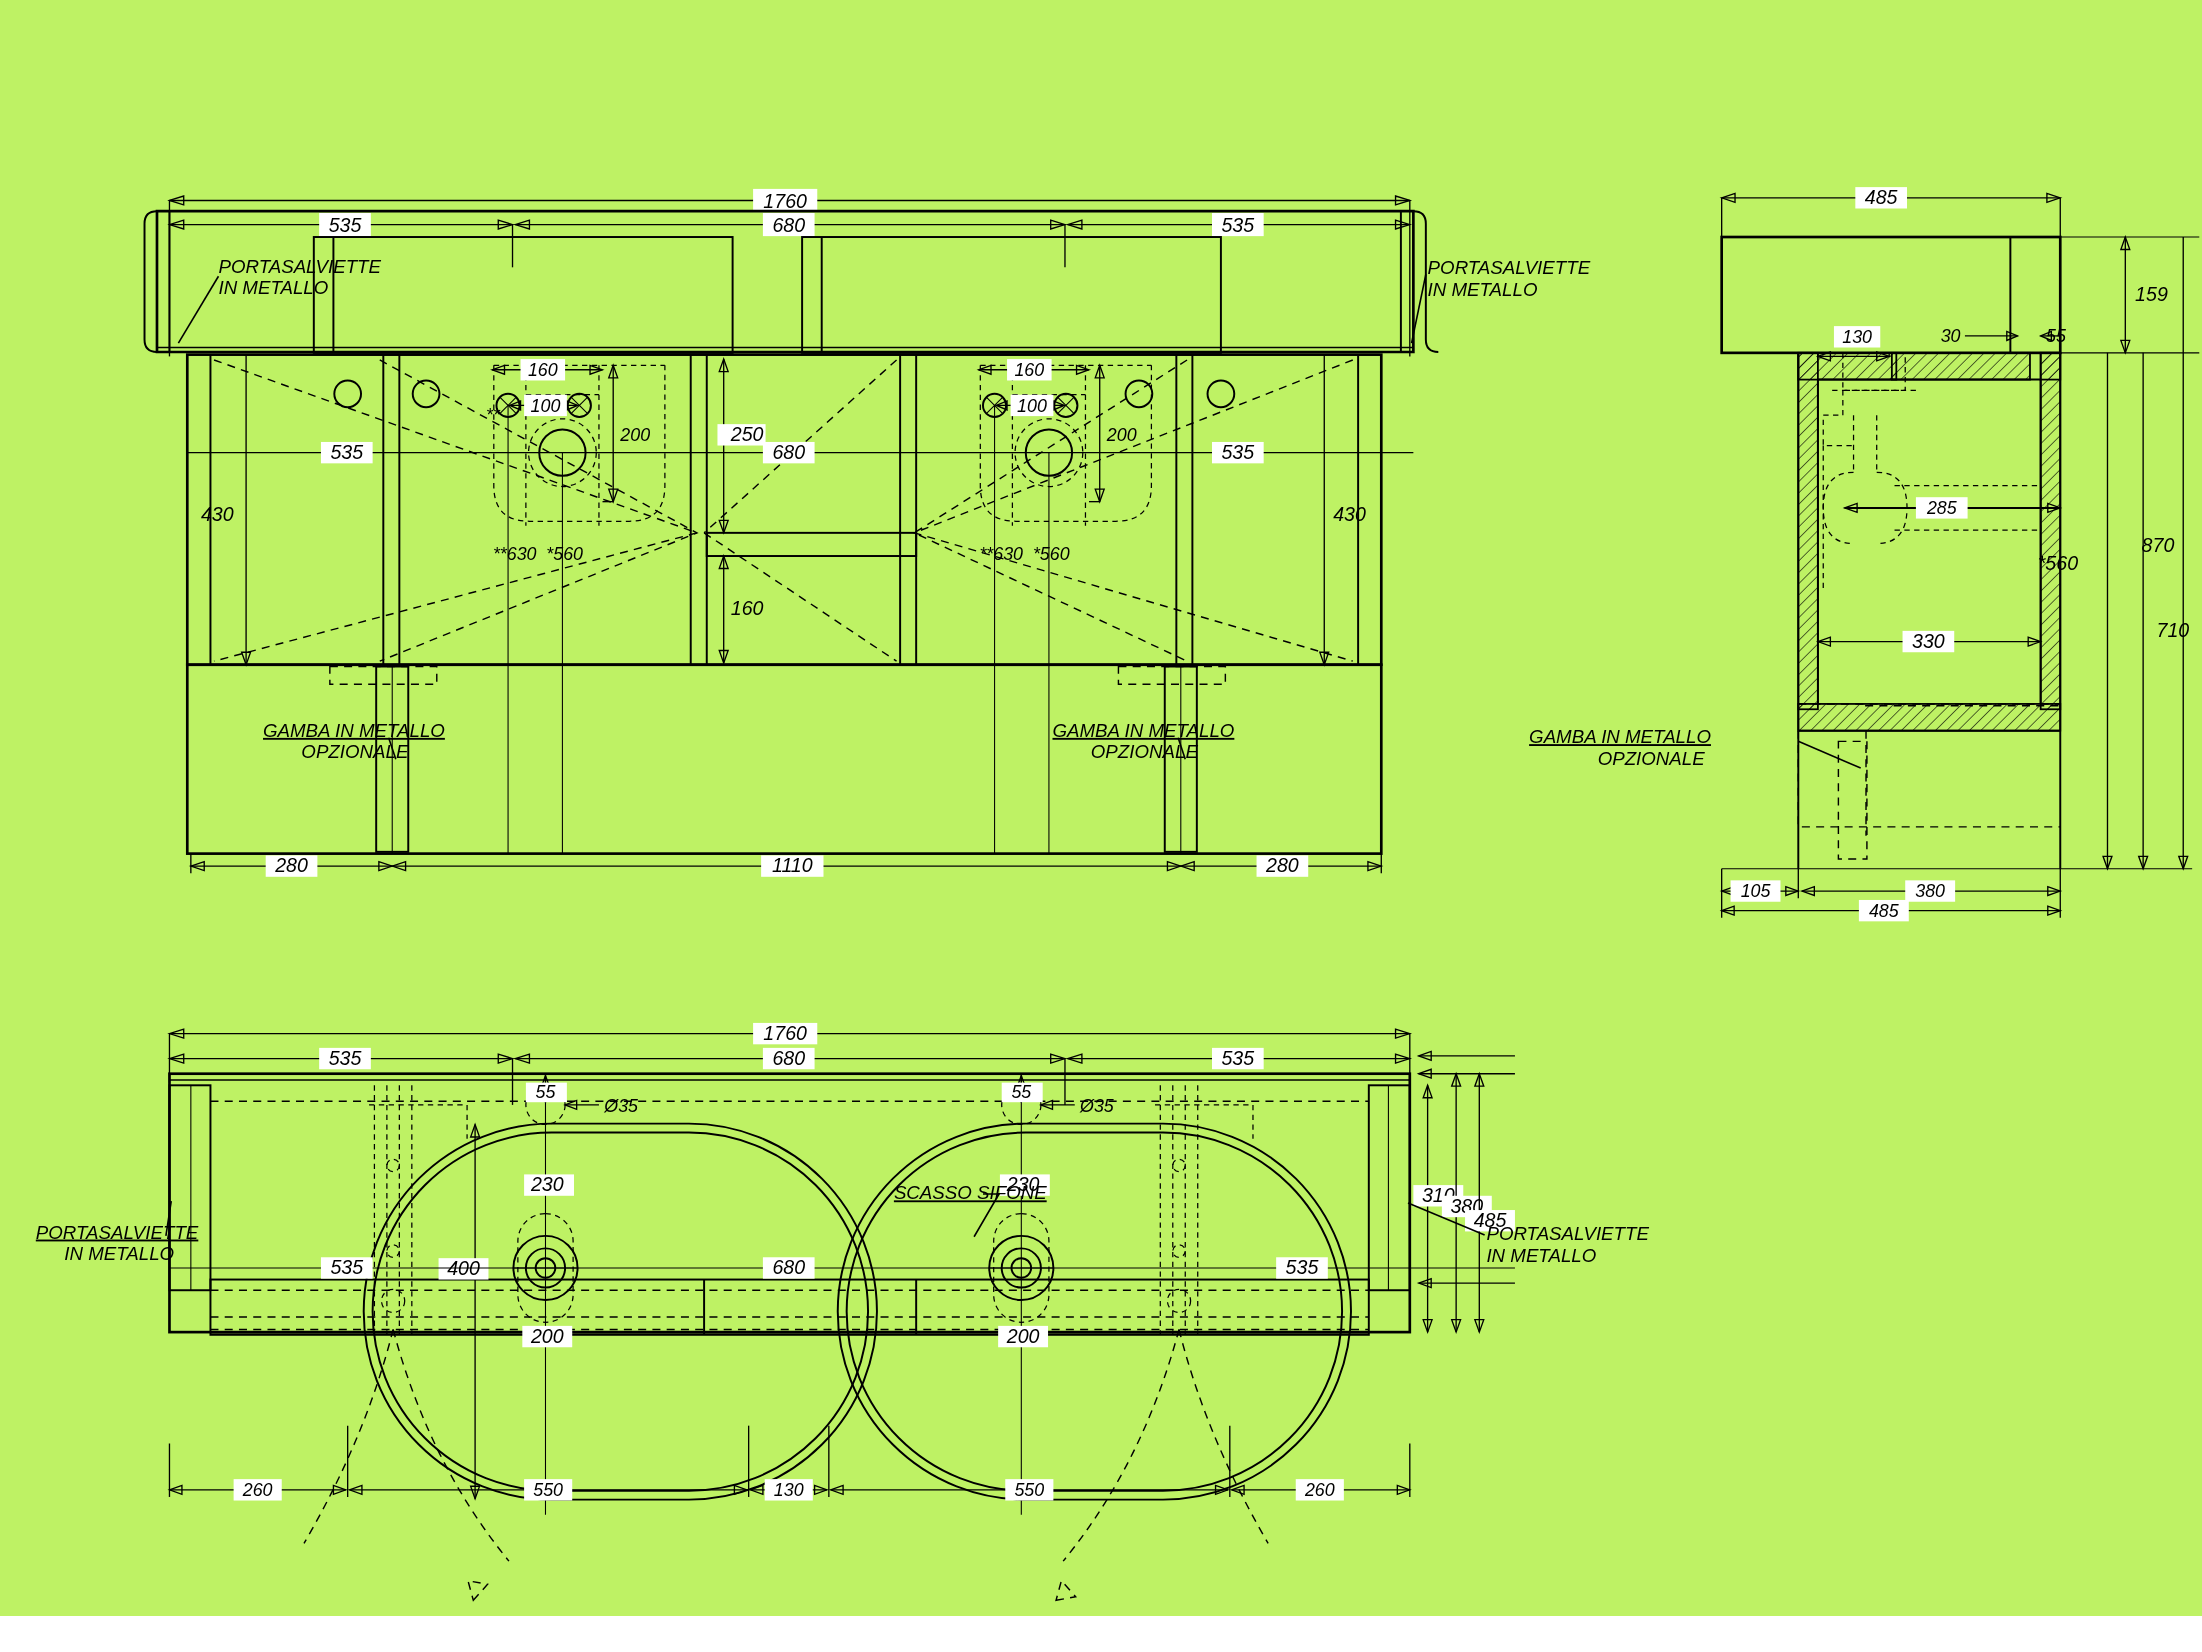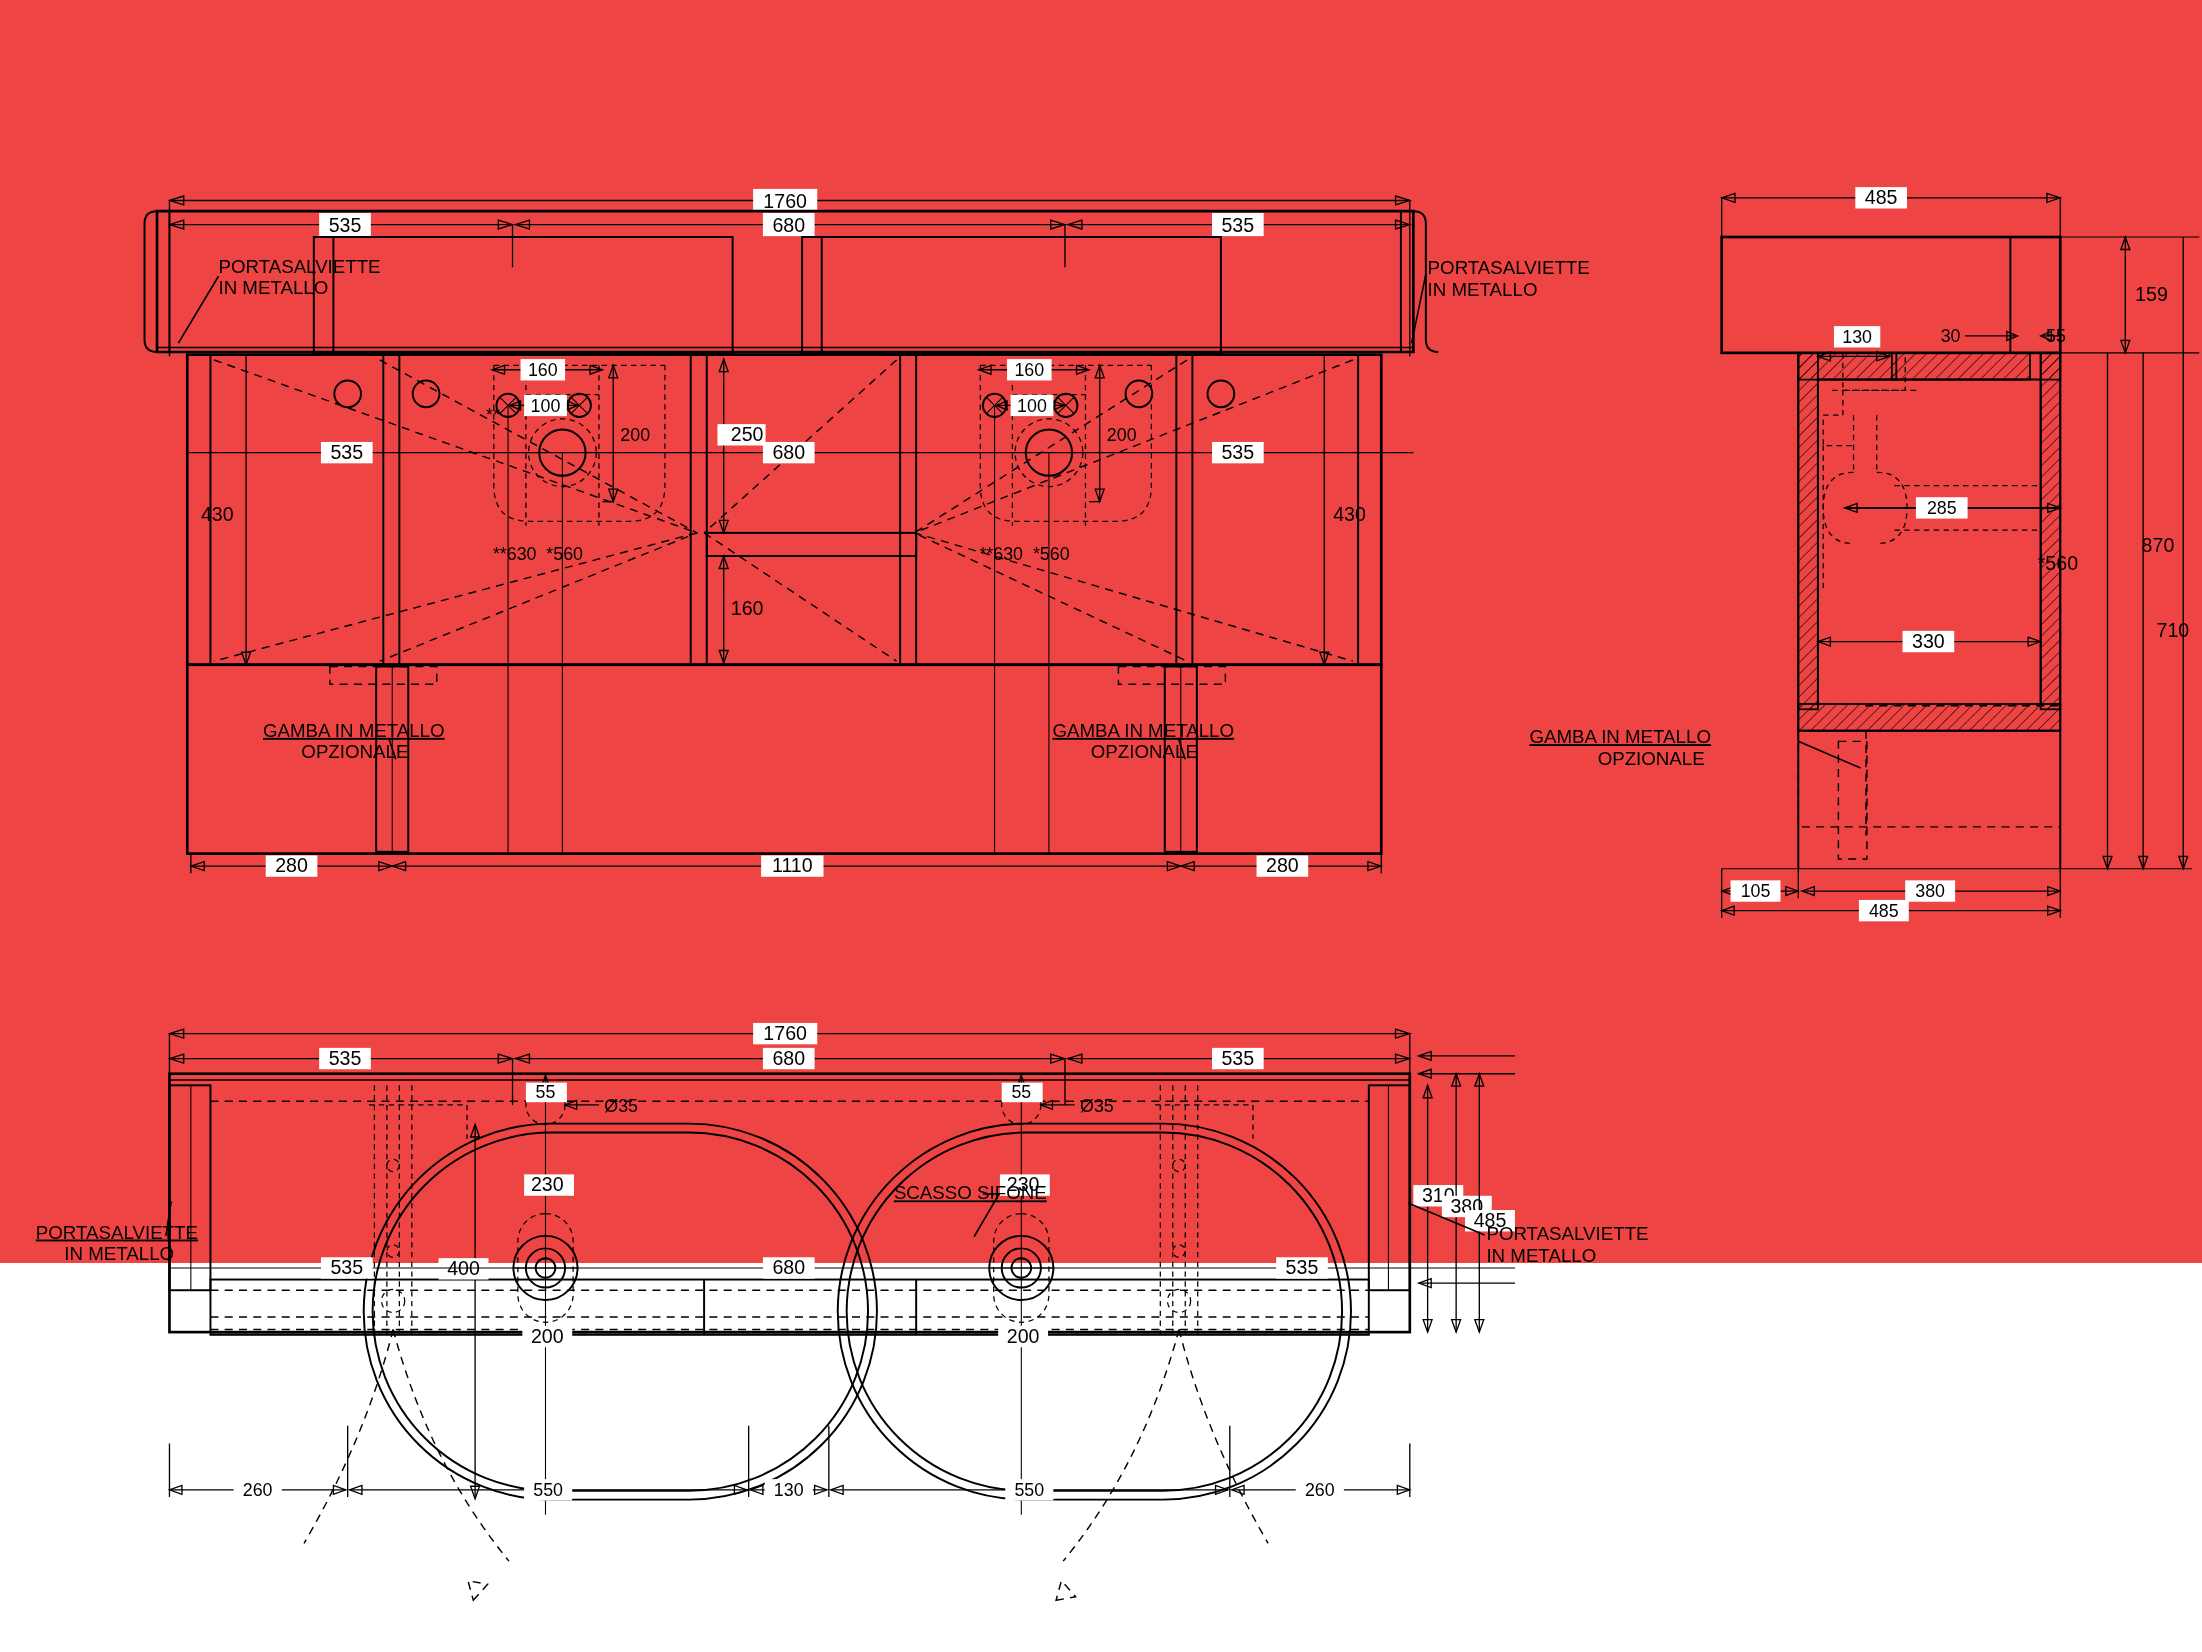--- a/index.html
+++ b/index.html
@@ -9,22 +9,23 @@
   }
   body {
     font-family: "Liberation Sans", sans-serif;
     width: 2203px;
     height: 1652px;
     overflow: hidden;
   }
   #sheet {
     position: relative;
     width: 2203px;
-    height: 1263px;
-    background: #ef4444;
+    height: 1616px;
+    background: #bef264;
+    font-style: italic;
   }
   svg.drawing {
     position: absolute;
     top: 0;
     left: 0;
     width: 2203px;
     height: 1652px;
   }
   text {
     font-family: "Liberation Sans", sans-serif;

